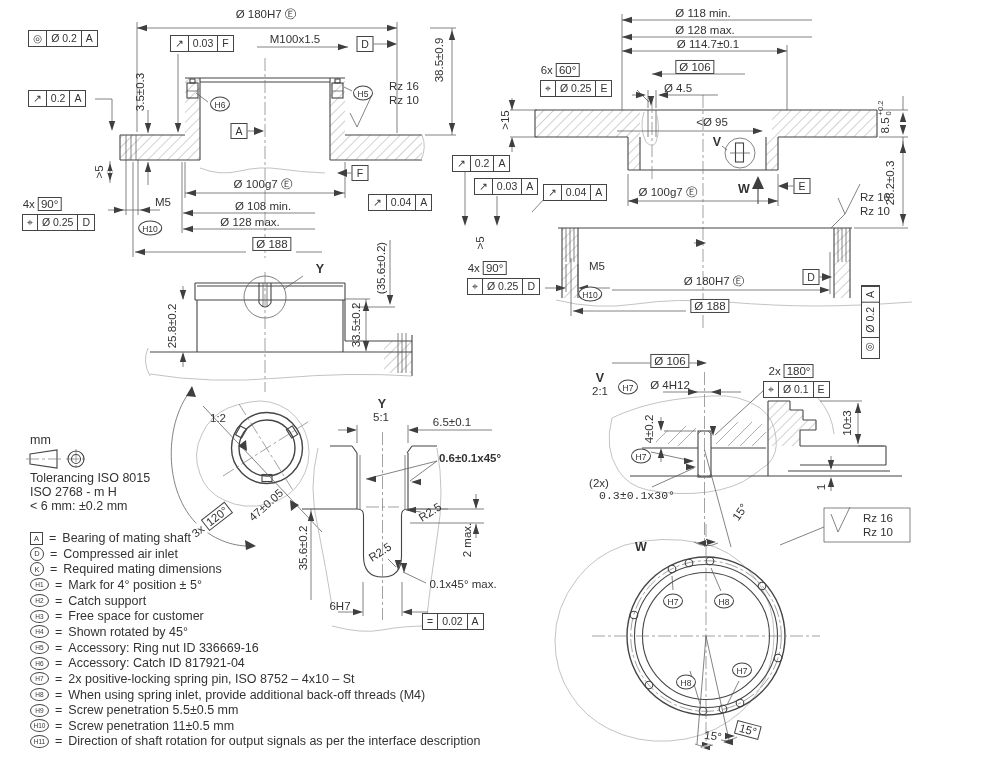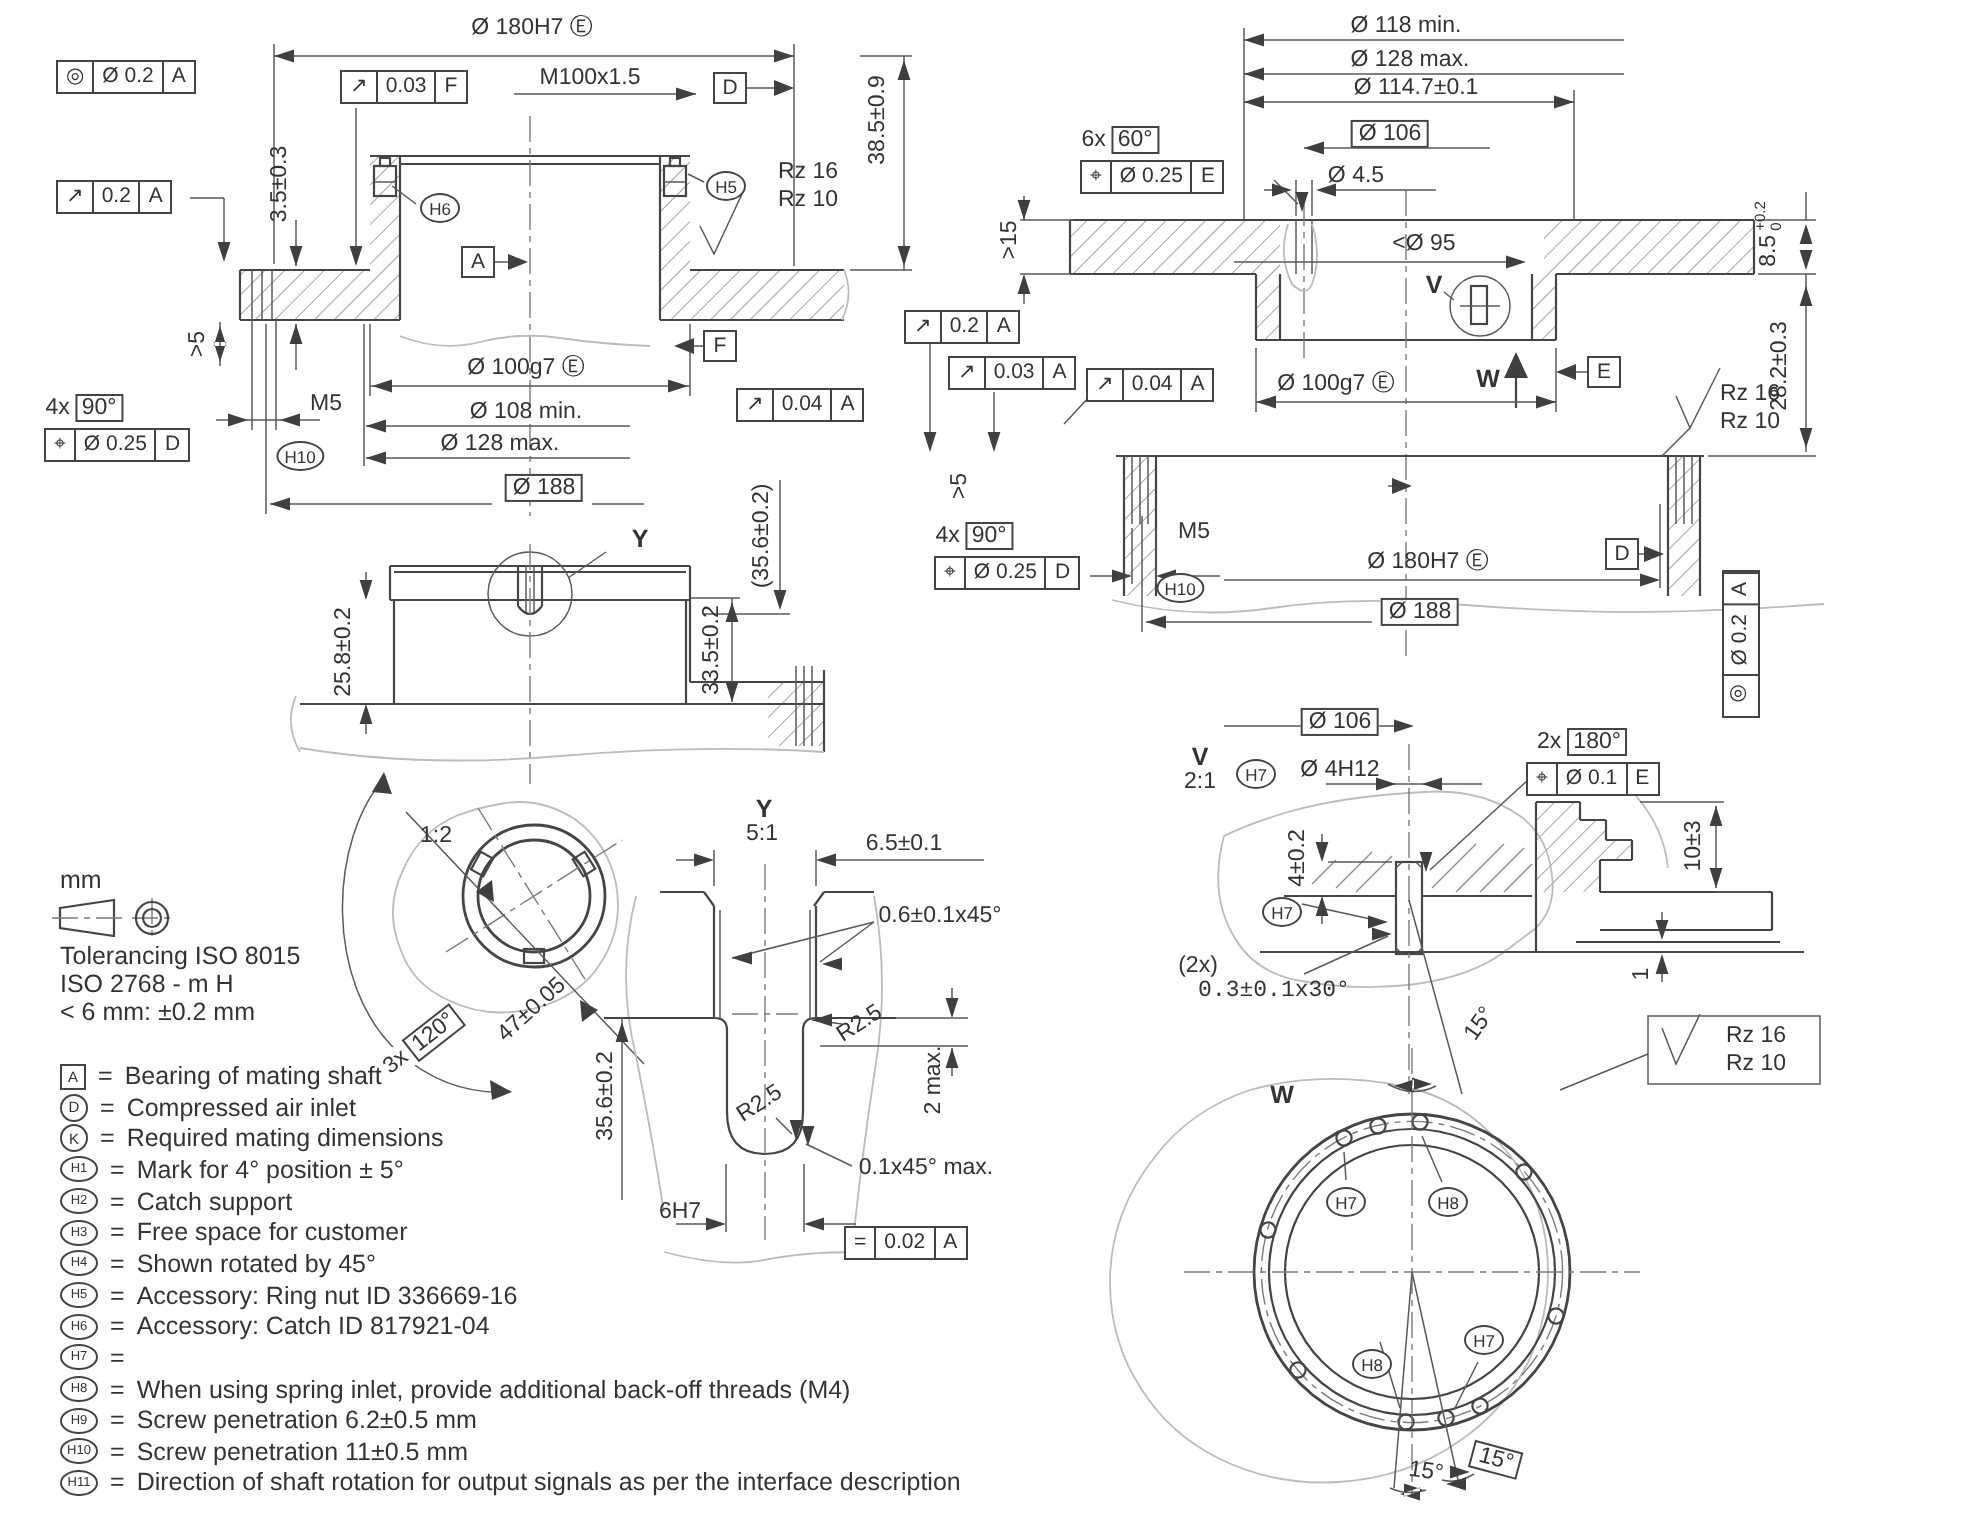--- a/index.html
+++ b/index.html
@@ -309,21 +309,21 @@
       <div class="lb" style="left: 356px; top: 325px; transform: translate(-50%, -50%) rotate(-90deg);">33.5±0.2</div>
       <div class="lb" style="left: 218px; top: 418px; transform: translate(-50%, -50%);">1:2</div>
       <div class="xbox" style="left: 211px; top: 521px; transform: translate(-50%, -50%) rotate(-38deg);">
         <span>3x</span>
         <span class="bx">120°</span>
       </div>
       <div class="lb" style="left: 266px; top: 505px; transform: translate(-50%, -50%) rotate(-42deg);">47±0.05</div>
       <div class="lb v" style="left: 382px; top: 405px; transform: translate(-50%, -50%);">Y</div>
       <div class="lb" style="left: 381px; top: 417px; transform: translate(-50%, -50%);">5:1</div>
       <div class="lb" style="left: 452px; top: 422px; transform: translate(-50%, -50%);">6.5±0.1</div>
-      <div class="lb" style="left: 470px; top: 458px; transform: translate(-50%, -50%);">0.6±0.1x45°</div>
+      <div class="lb" style="left: 470px; top: 458px; transform: translate(-50%, -50%); font-weight: bold;">0.6±0.1x45°</div>
       <div class="lb" style="left: 430px; top: 512px; transform: translate(-50%, -50%) rotate(-33deg);">R2.5</div>
       <div class="lb" style="left: 380px; top: 552px; transform: translate(-50%, -50%) rotate(-33deg);">R2.5</div>
       <div class="lb" style="left: 303px; top: 548px; transform: translate(-50%, -50%) rotate(-90deg);">35.6±0.2</div>
       <div class="lb" style="left: 467px; top: 540px; transform: translate(-50%, -50%) rotate(-90deg);">2 max.</div>
       <div class="lb" style="left: 463px; top: 584px; transform: translate(-50%, -50%);">0.1x45° max.</div>
       <div class="lb" style="left: 340px; top: 606px; transform: translate(-50%, -50%);">6H7</div>
       <div class="fcf" style="left: 422px; top: 613px;">
         <span class="cell">=</span>
         <span class="cell">0.02</span>
         <span class="cell">A</span>
@@ -405,30 +405,31 @@
         <span>Accessory: Ring nut ID 336669-16</span>
       </div>
       <div class="lg-row" style="top: 656.2px;">
         <span class="lg-sym e">H6</span>
         <span>=</span>
         <span>Accessory: Catch ID 817921-04</span>
       </div>
       <div class="lg-row" style="top: 671.85px;">
         <span class="lg-sym e">H7</span>
         <span>=</span>
+        <span>2x positive-locking spring pin, ISO 8752 – 4x10 – St</span>
       </div>
       <div class="lg-row" style="top: 687.5px;">
         <span class="lg-sym e">H8</span>
         <span>=</span>
         <span>When using spring inlet, provide additional back-off threads (M4)</span>
       </div>
       <div class="lg-row" style="top: 703.15px;">
         <span class="lg-sym e">H9</span>
         <span>=</span>
-        <span>Screw penetration 6.2±0.5 mm</span>
+        <span>Screw penetration 5.5±0.5 mm</span>
       </div>
       <div class="lg-row" style="top: 718.8px;">
         <span class="lg-sym e">H10</span>
         <span>=</span>
         <span>Screw penetration 11±0.5 mm</span>
       </div>
       <div class="lg-row" style="top: 734.45px;">
         <span class="lg-sym e">H11</span>
         <span>=</span>
         <span>Direction of shaft rotation for output signals as per the interface description</span>

